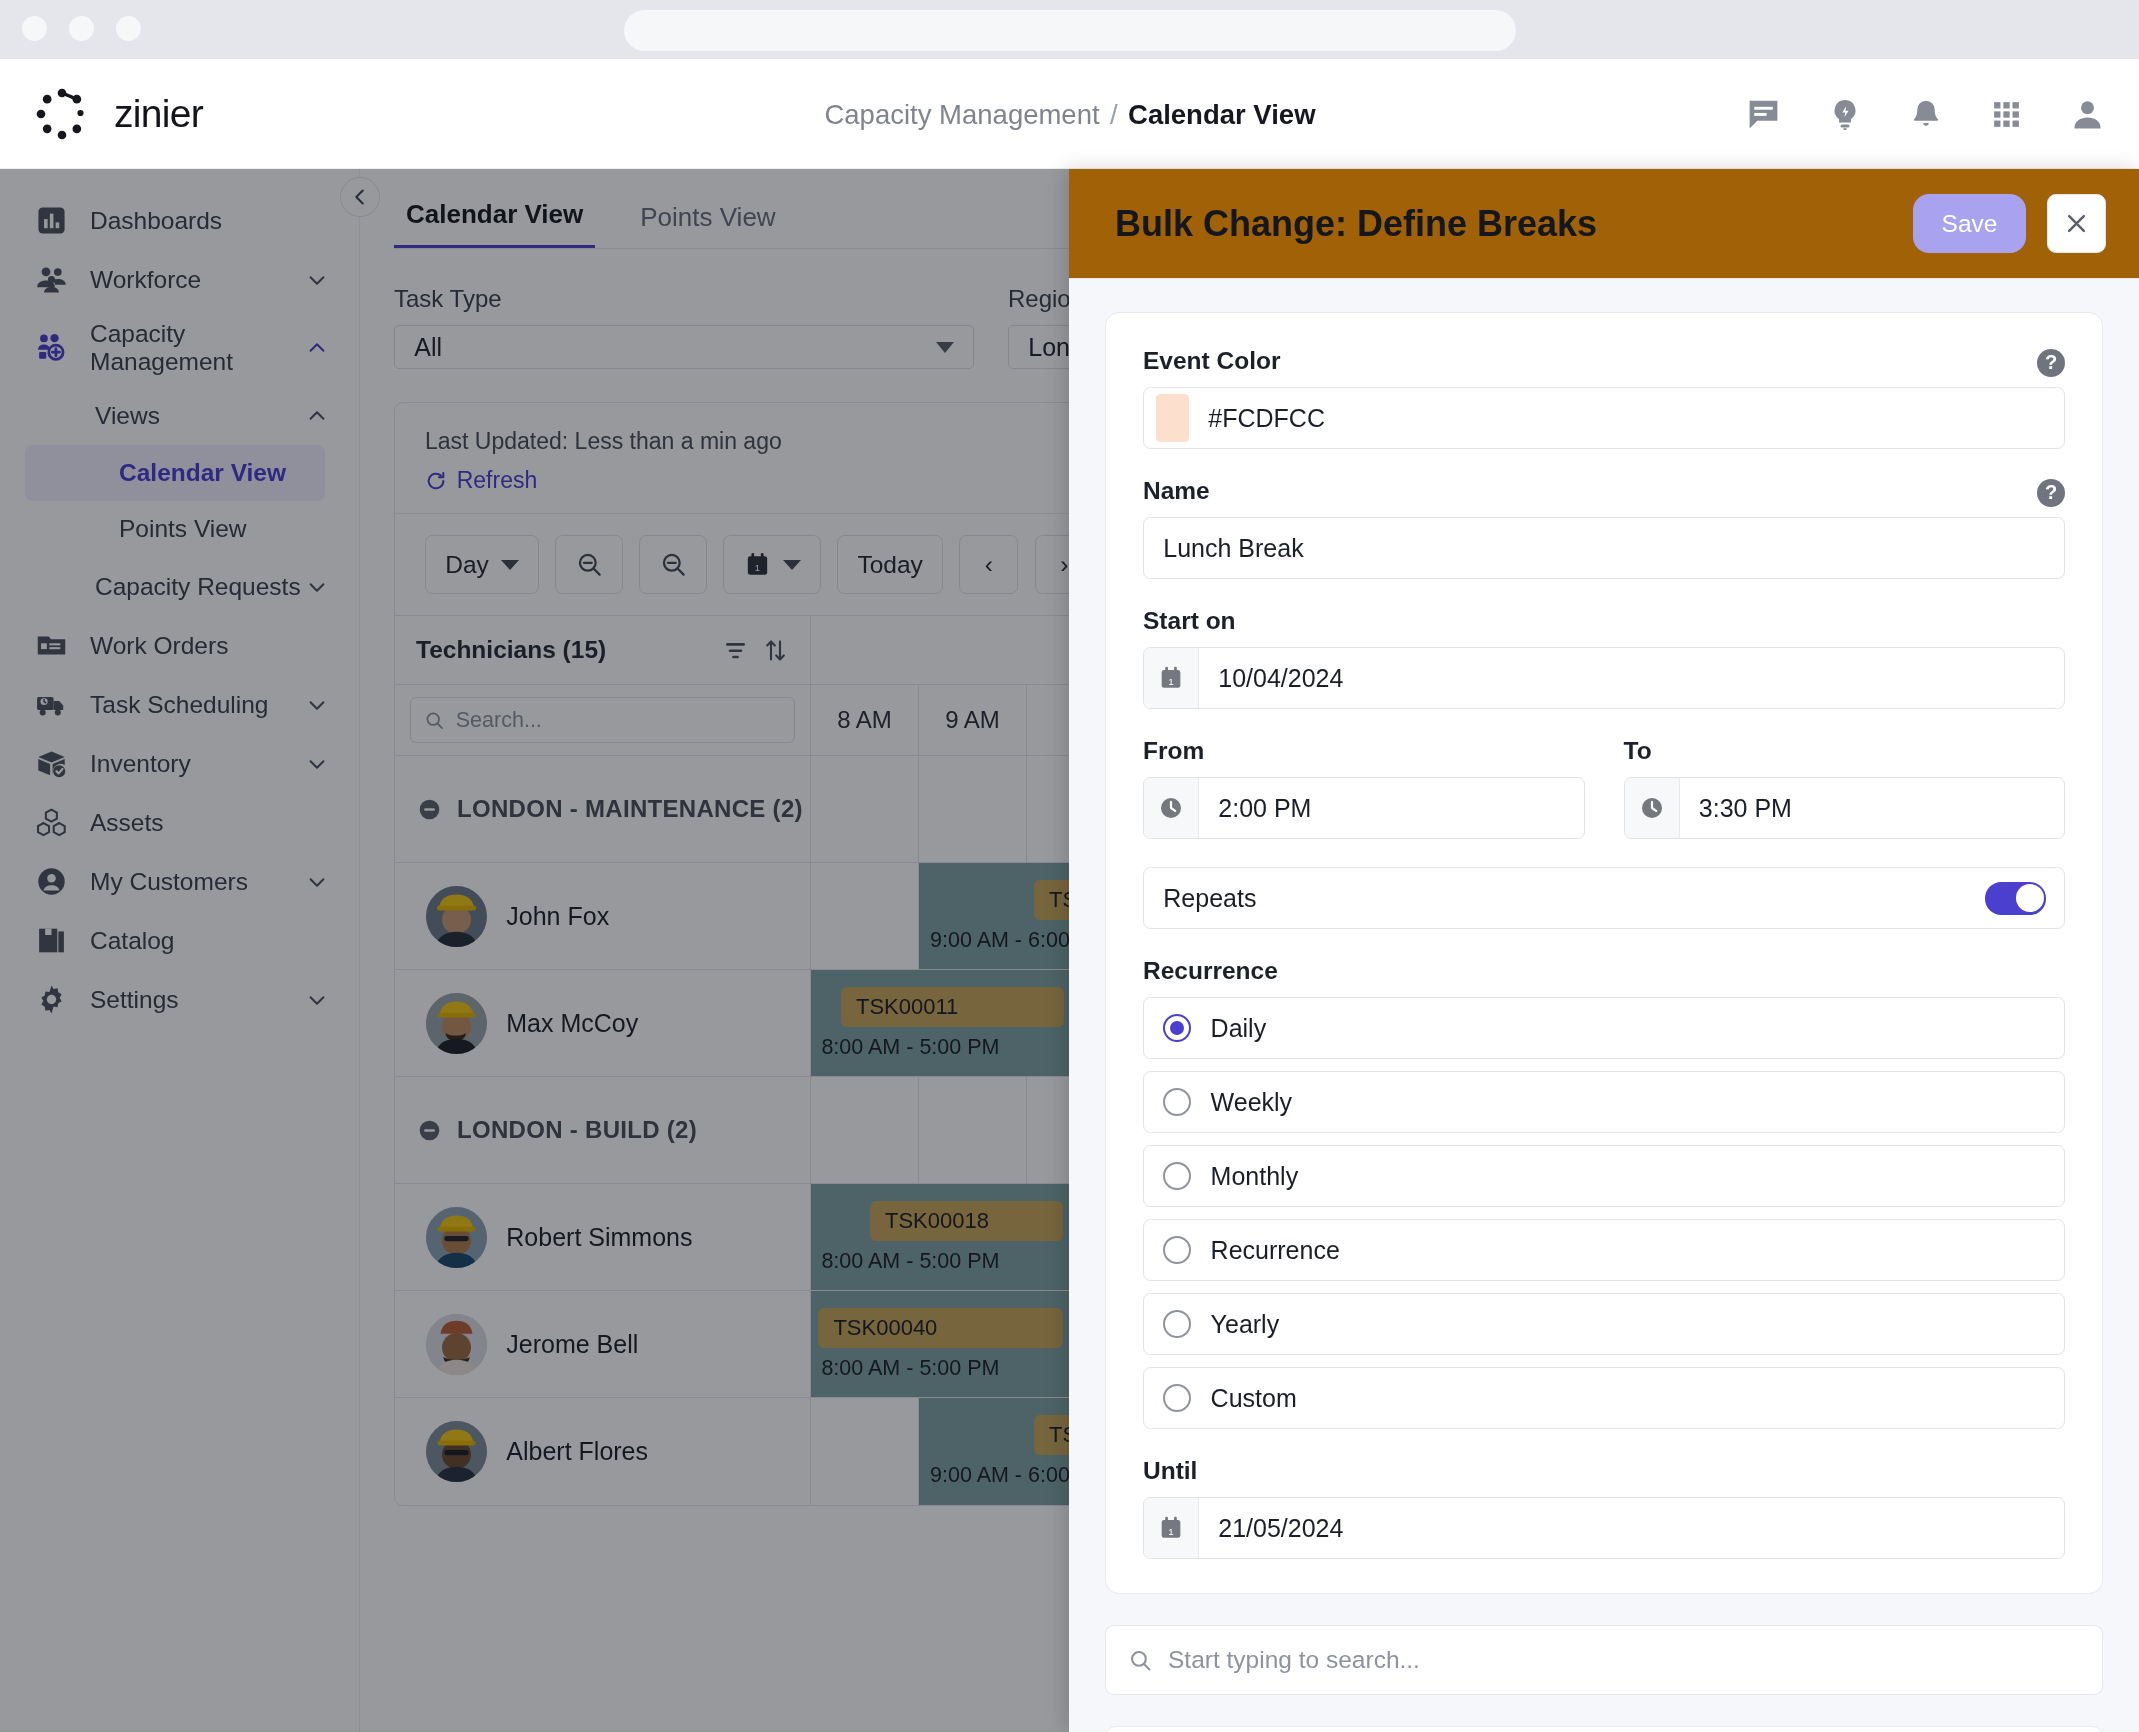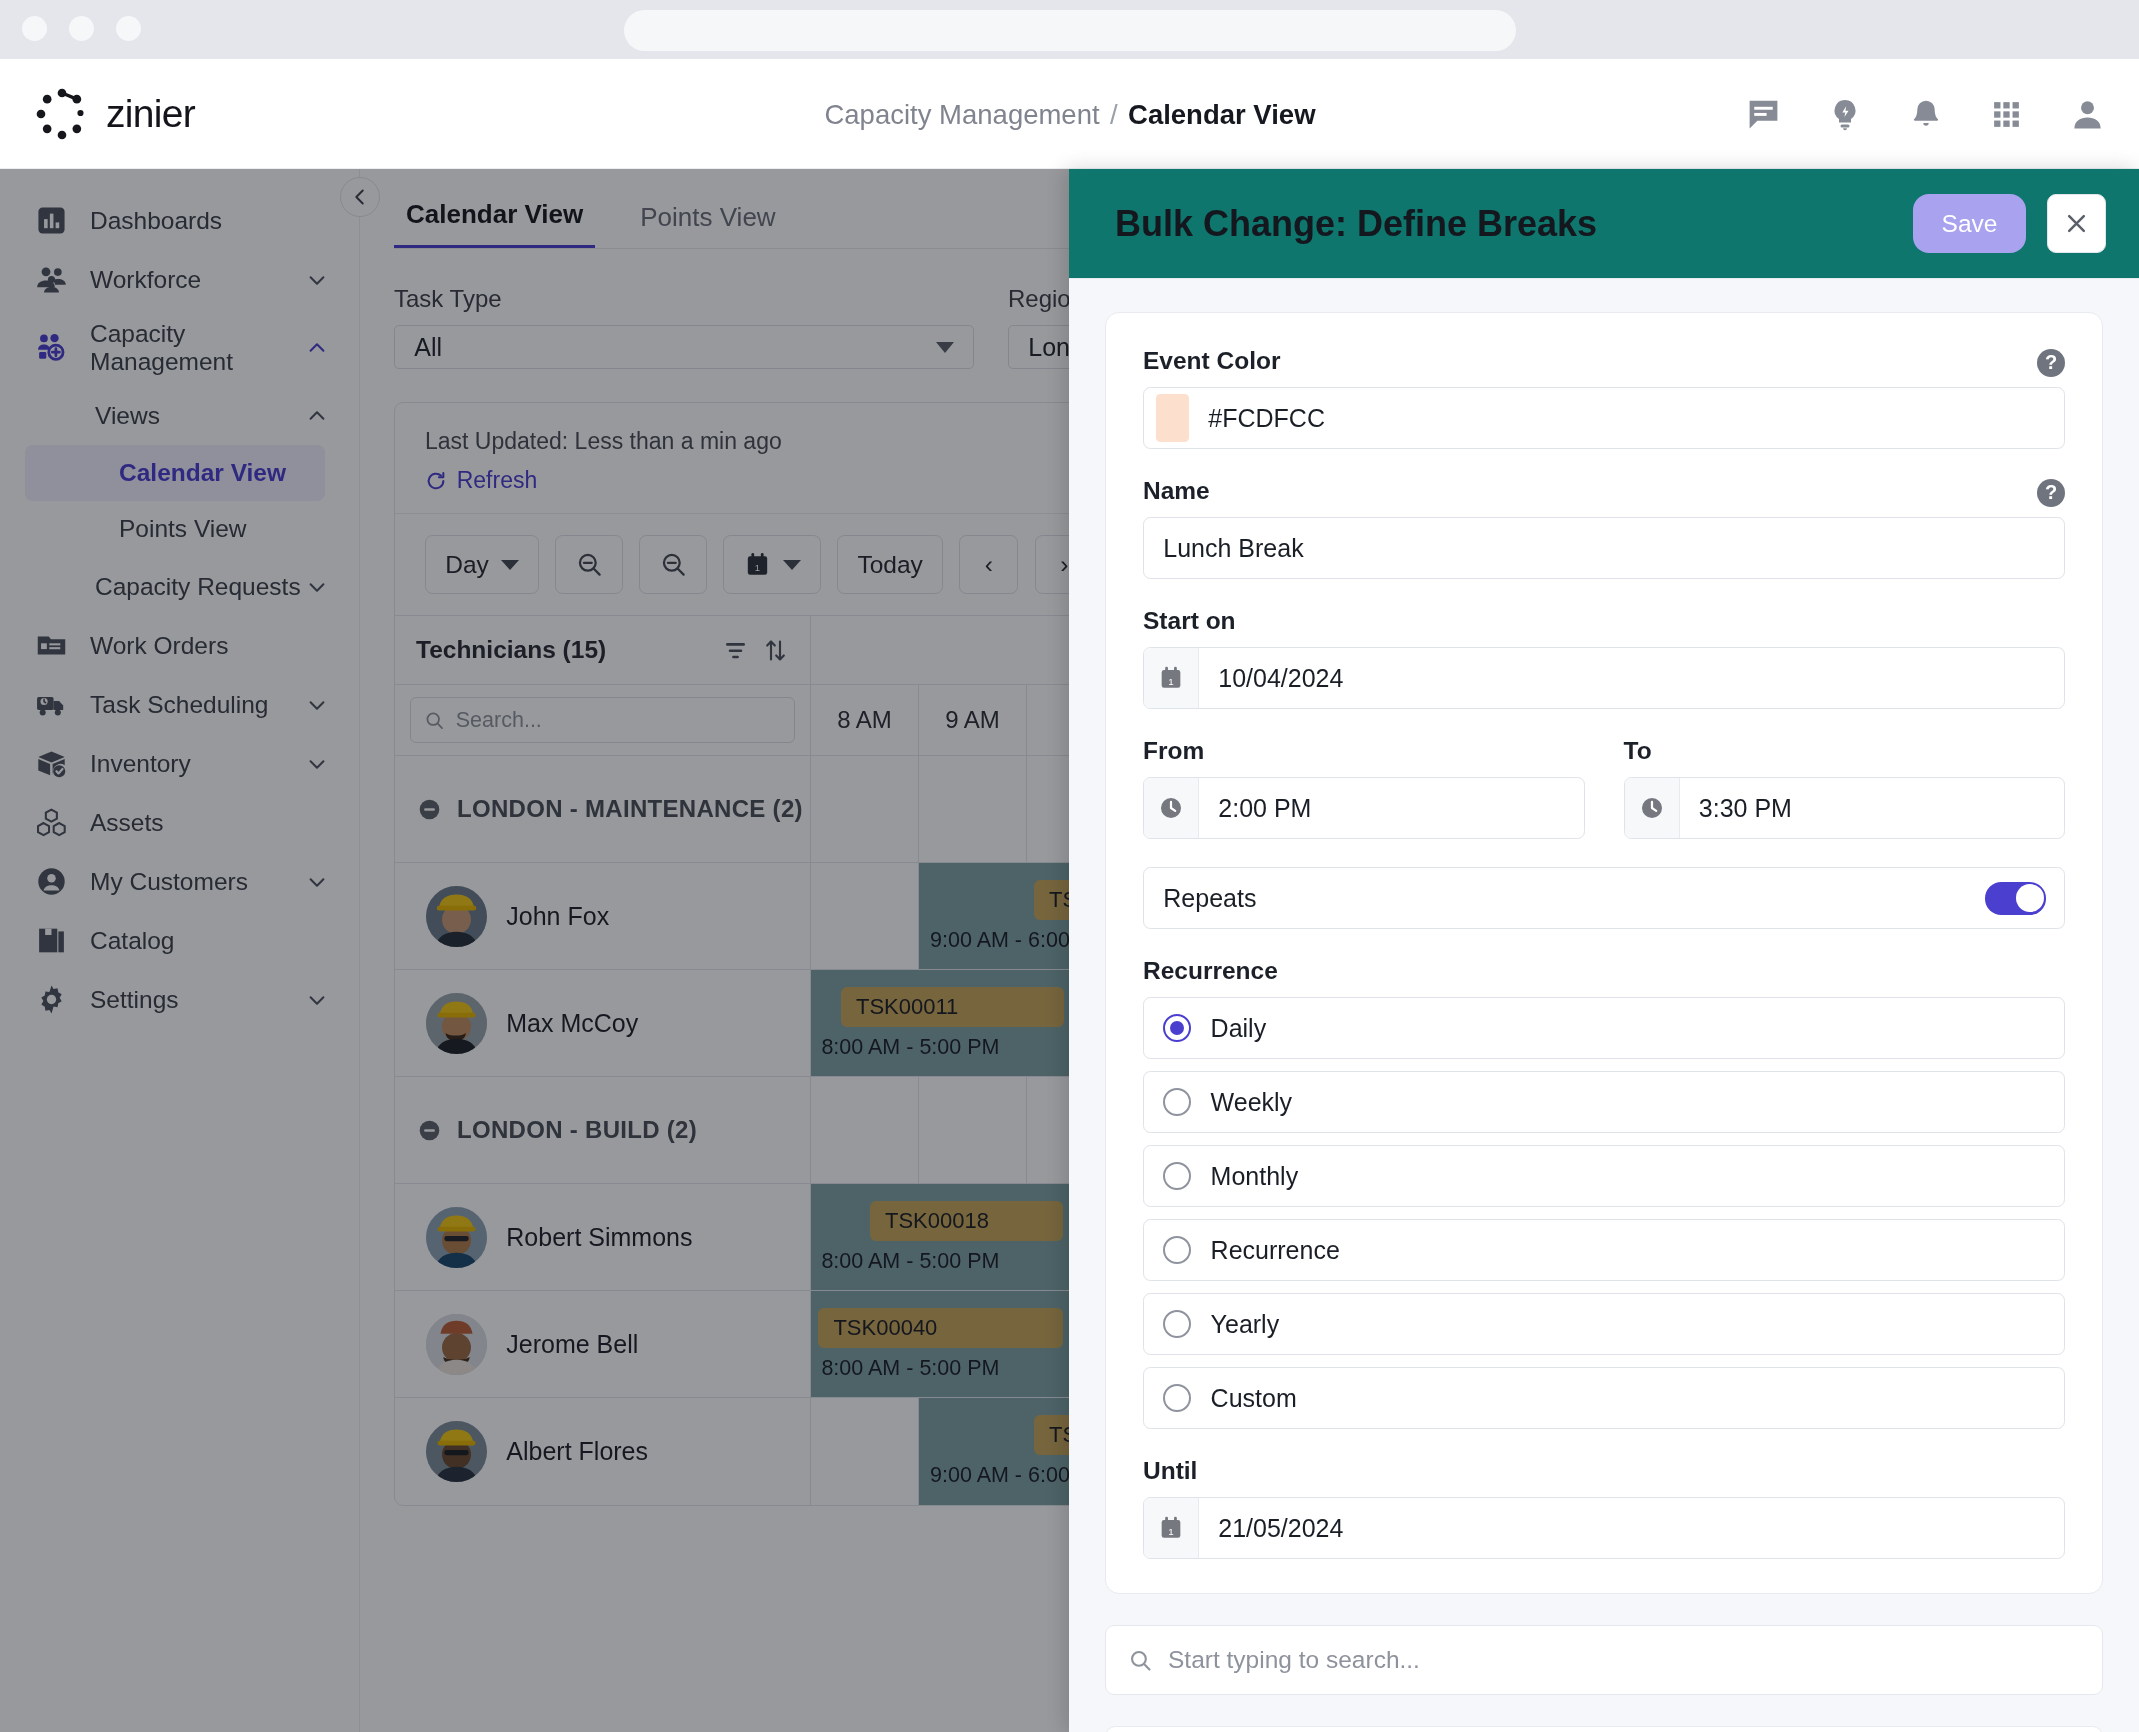--- a/index.html
+++ b/index.html
@@ -21,21 +21,21 @@
   .url-bar {
     position: absolute; left: 624px; top: 9.7px; width: 892px; height: 41px;
     background: #f6f7f9; border-radius: 21px;
   }
 
   
   .app-header {
     position: absolute; top: 59px; left: 0; width: 2140px; height: 110px;
     background: #ffffff; border-bottom: 0.7px solid #eceef2;
   }
-  .logo { position: absolute; left: 34px; top: 27px; display: flex; align-items: center; gap: 16px; }
+  .logo { position: absolute; left: 34px; top: 27px; display: flex; align-items: center; gap: 24px; }
   .logo-mark { width: 56px; height: 56px; }
   .logo-word { font-size: 39px; letter-spacing: -0.7px; color: #13151a; font-weight: 400; }
 
   .breadcrumb {
     position: absolute; left: 0; right: 0; top: 37px; text-align: center;
     font-size: 27.5px; line-height: 37px;
   }
   .breadcrumb .crumb { color: #80848e; }
   .breadcrumb .sep { color: #9aa0a8; margin: 0 10.4px; }
   .breadcrumb .current { color: #15181f; font-weight: 600; }
@@ -154,21 +154,21 @@
     position: absolute; left: 0; top: 169px; width: 1070px; height: 1563px;
     background: rgba(10,12,18,0.42); z-index: 30;
   }
 
   
   .drawer {
     position: absolute; right: 0; top: 169px; width: 1070px; height: 1563px;
     background: #f6f7fa; z-index: 40; box-shadow: -4.5px 0 19.3px rgba(10,12,20,.16);
   }
   .drawer-head {
-    height: 110px; background: #0f766e; display: flex; align-items: center; padding: 0 33px 0 46px;
+    height: 110px; background: #a16207; display: flex; align-items: center; padding: 0 33px 0 46px;
     border-bottom: 0.7px solid #e8eaef;
   }
   .drawer-title { flex: 1; font-size: 36px; font-weight: 600; color: #14171e; }
   .save-btn {
     width: 113px; height: 59px; border-radius: 16px; background: #a9a2ef; color: #ffffff;
     display: flex; align-items: center; justify-content: center; font-size: 24.5px;
   }
   .close-btn {
     width: 59px; height: 59px; border-radius: 9px; background: #fff; border: 0.7px solid #e3e5ea;
     display: flex; align-items: center; justify-content: center; margin-left: 21px;

